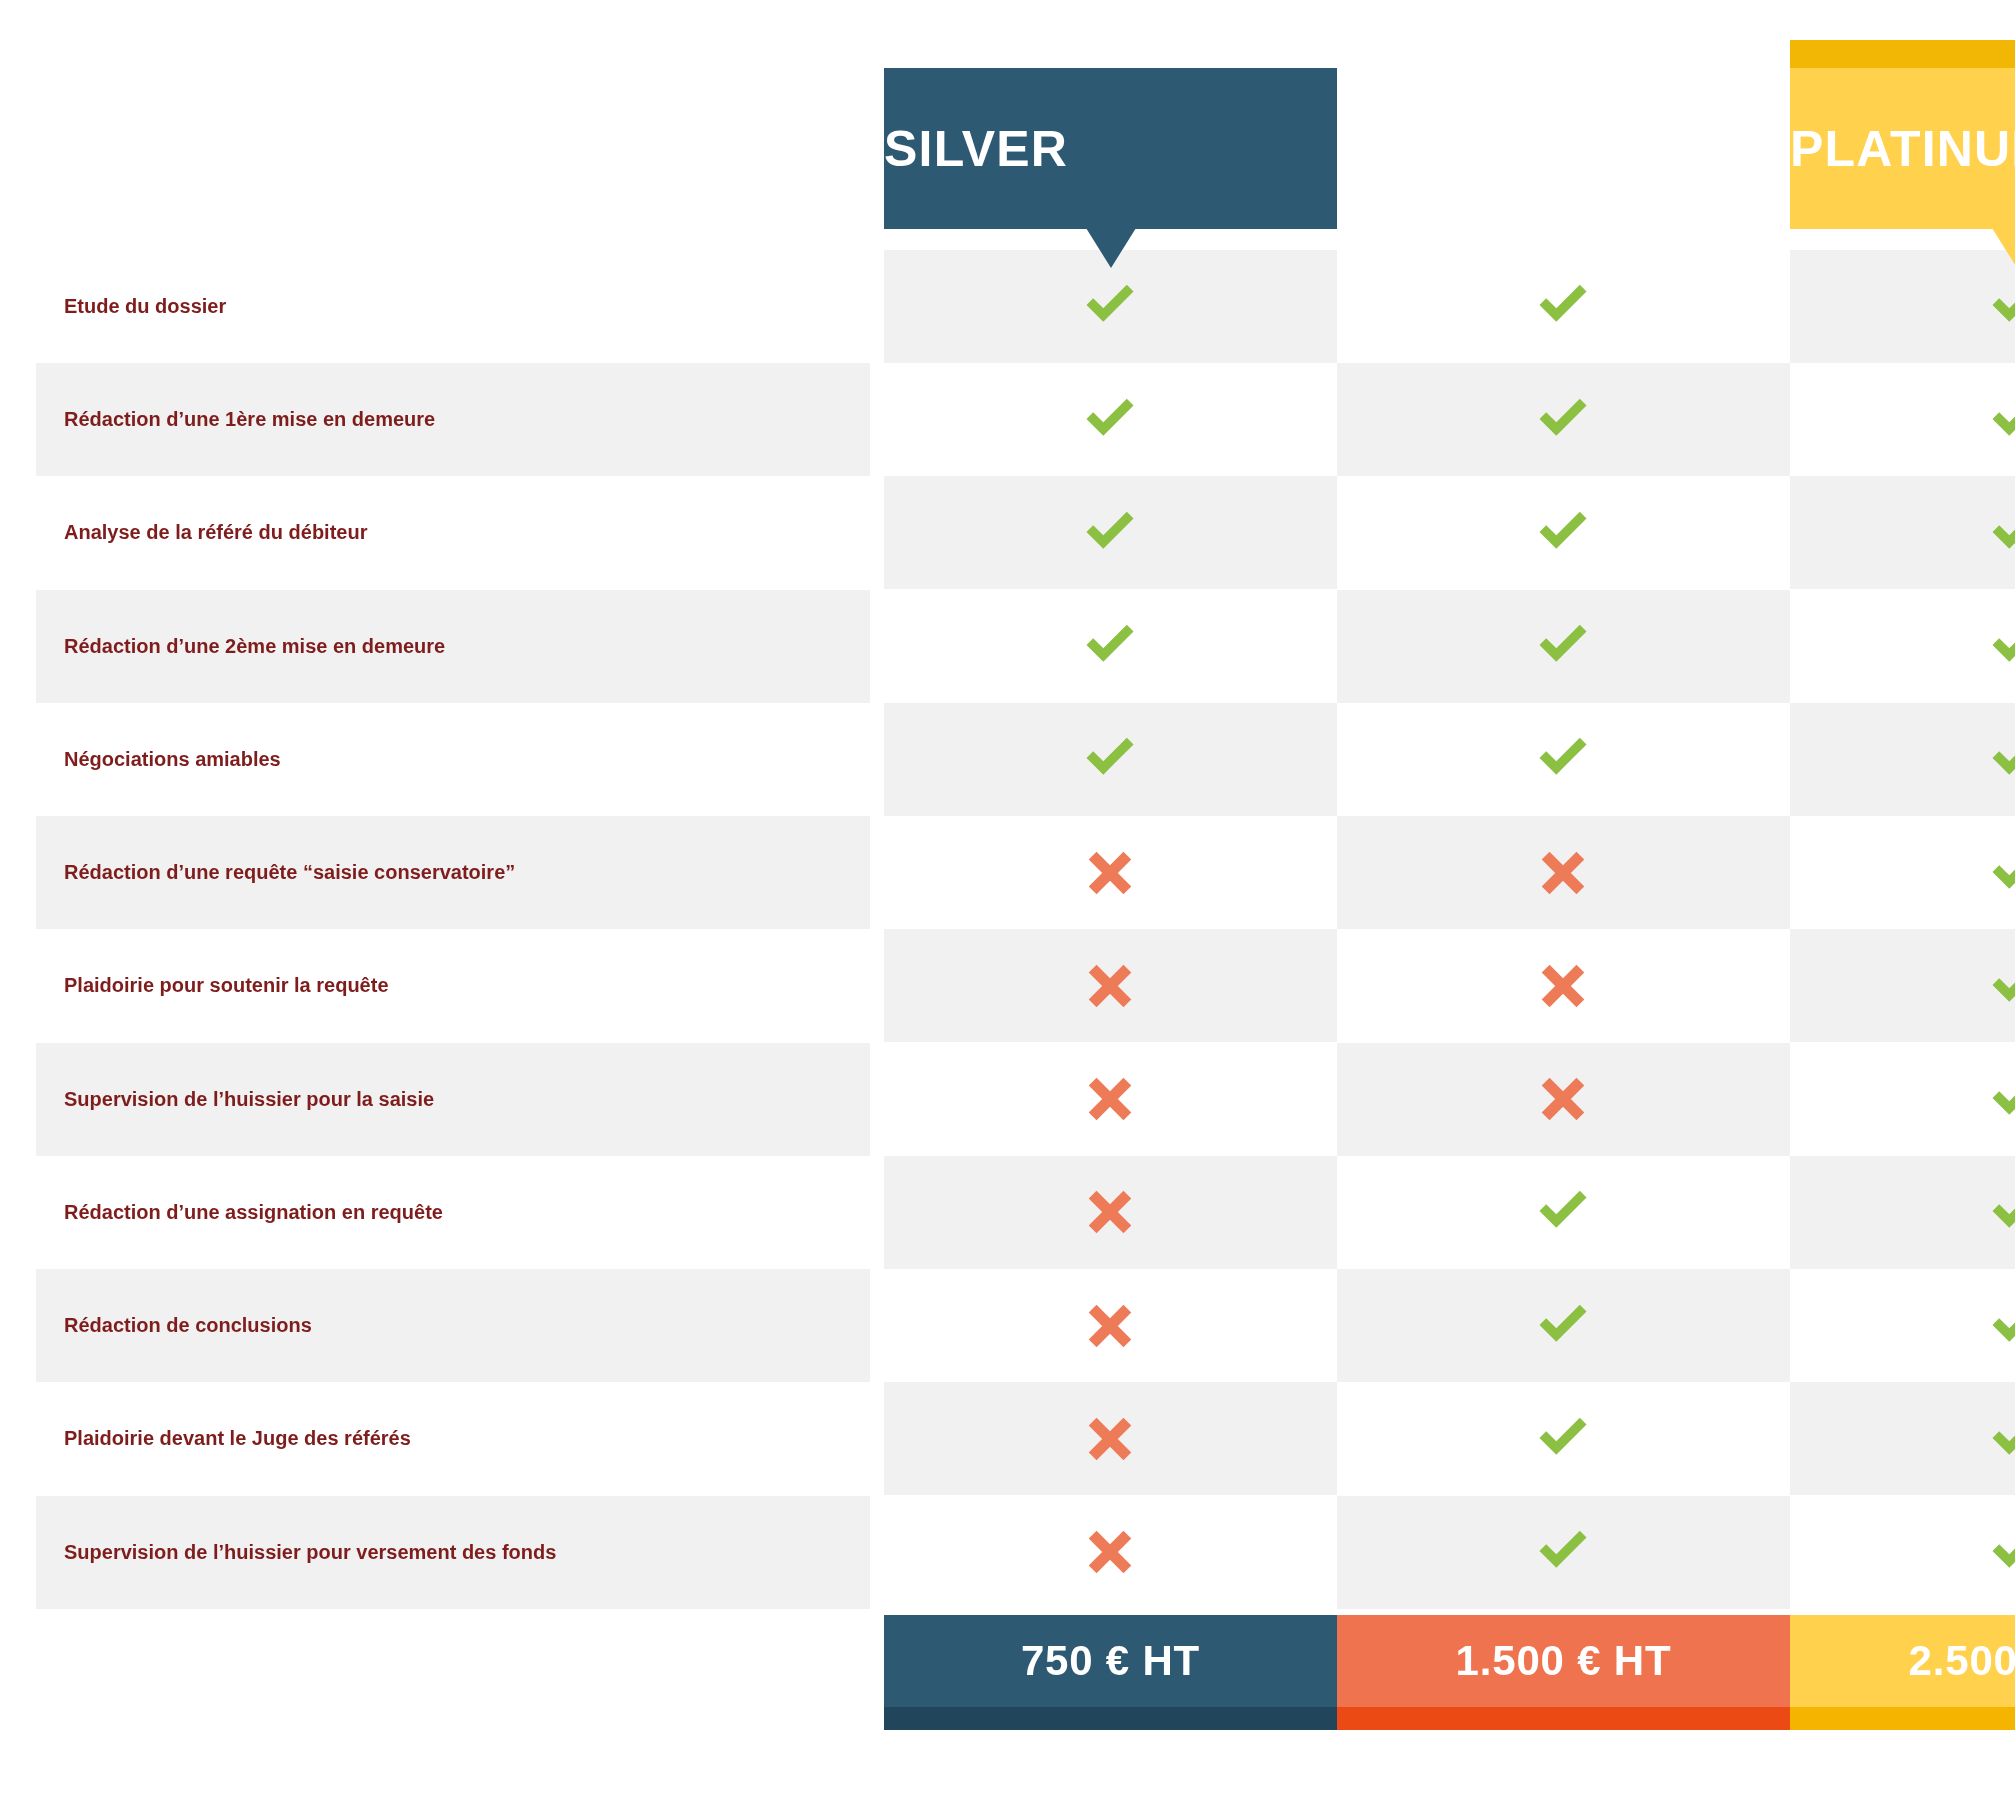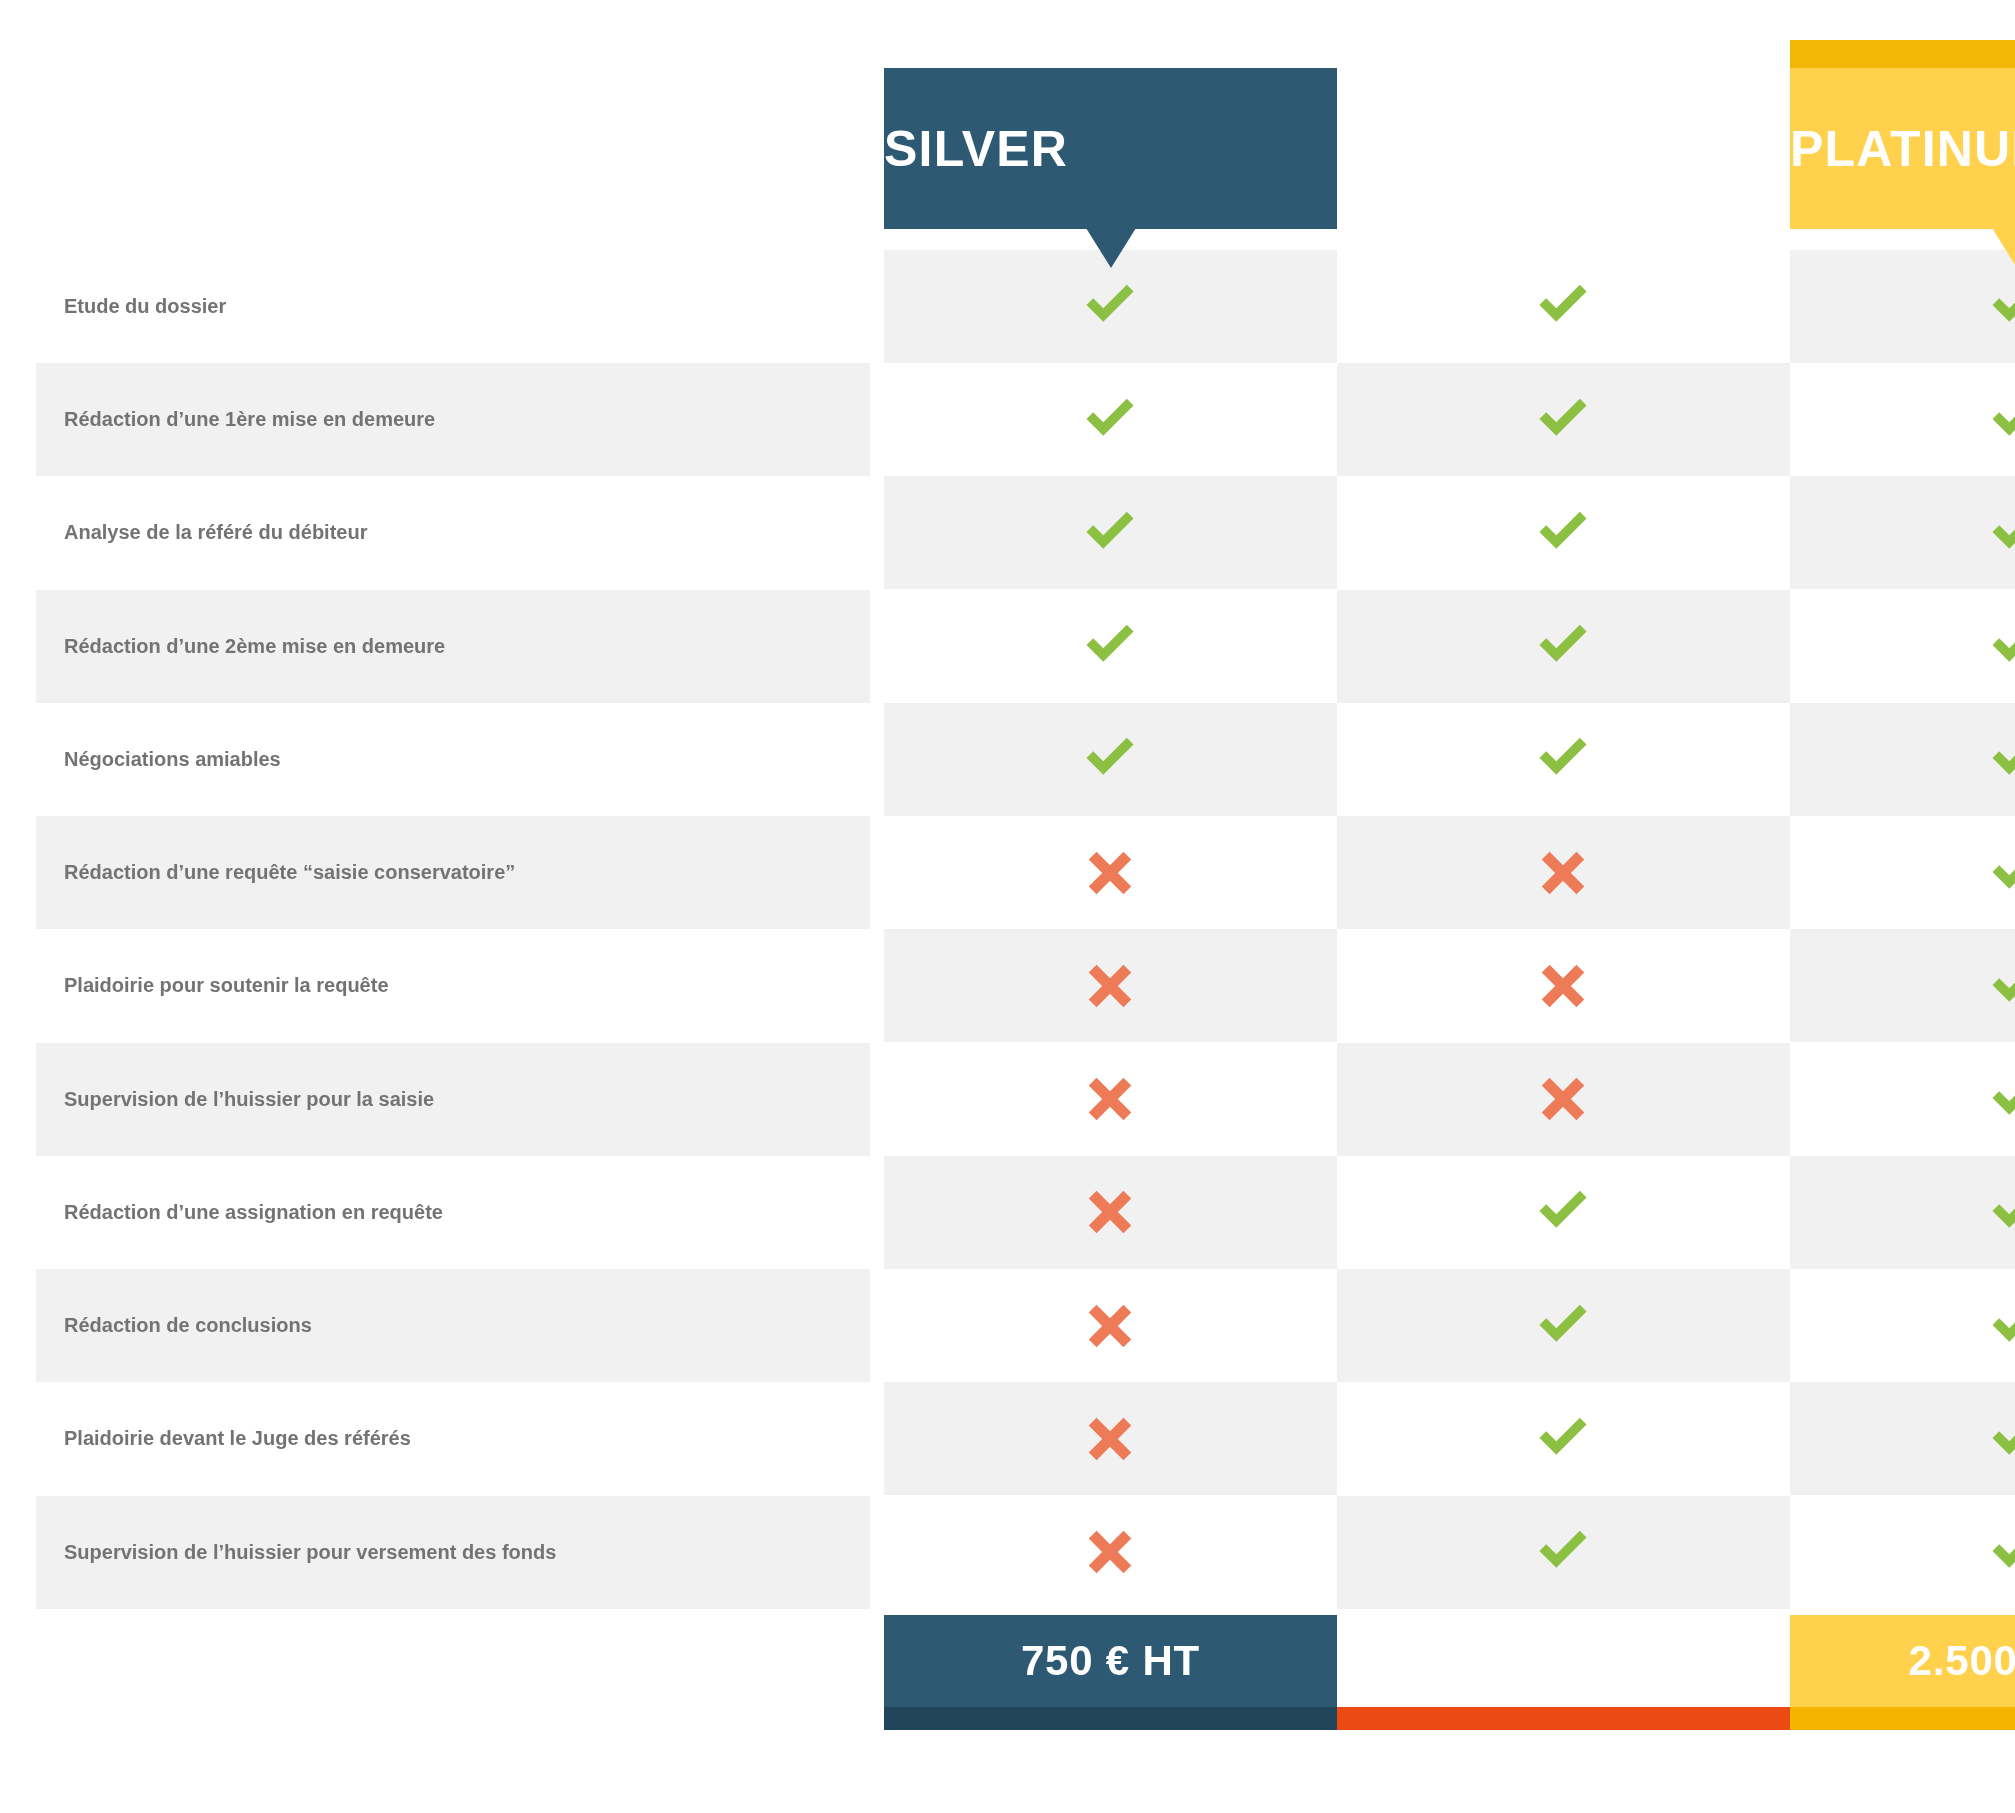--- a/index.html
+++ b/index.html
@@ -58,21 +58,21 @@
   .zebra-label, .zebra-col {
     position: absolute;
     background: #F1F1F1;
   }
 
   
   .feature-label {
     position: absolute;
     left: 64px;
     width: 790px;
-    color: #737373;
+    color: #7f1d1d;
     font-size: 20px;
     font-weight: bold;
     line-height: 1.28;
     display: flex;
     align-items: center;
   }
 
   
   .mark {
     position: absolute;
@@ -342,20 +342,23 @@
       <div class="mark" style="left: 2016px; top: 1552px;">
         <svg viewBox="0 0 100 100" aria-hidden="true">
       <polygon fill="#8CC043" points="38,78 8,48 20,36 38,54 80,12 92,24"></polygon>
         </svg>
       </div>
     </div>
 
   <div class="price-cell" id="price-silver">
     <span>750 € HT</span>
   </div>
+  <div class="price-cell" id="price-gold">
+    <span>1.500 € HT</span>
+  </div>
   <div class="price-cell" id="price-platinum">
     <span>2.500 € HT</span>
   </div>
 
   <div class="price-accent" id="accent-silver"></div>
   <div class="price-accent" id="accent-gold"></div>
   <div class="price-accent" id="accent-platinum"></div>
 </div>
 
 

